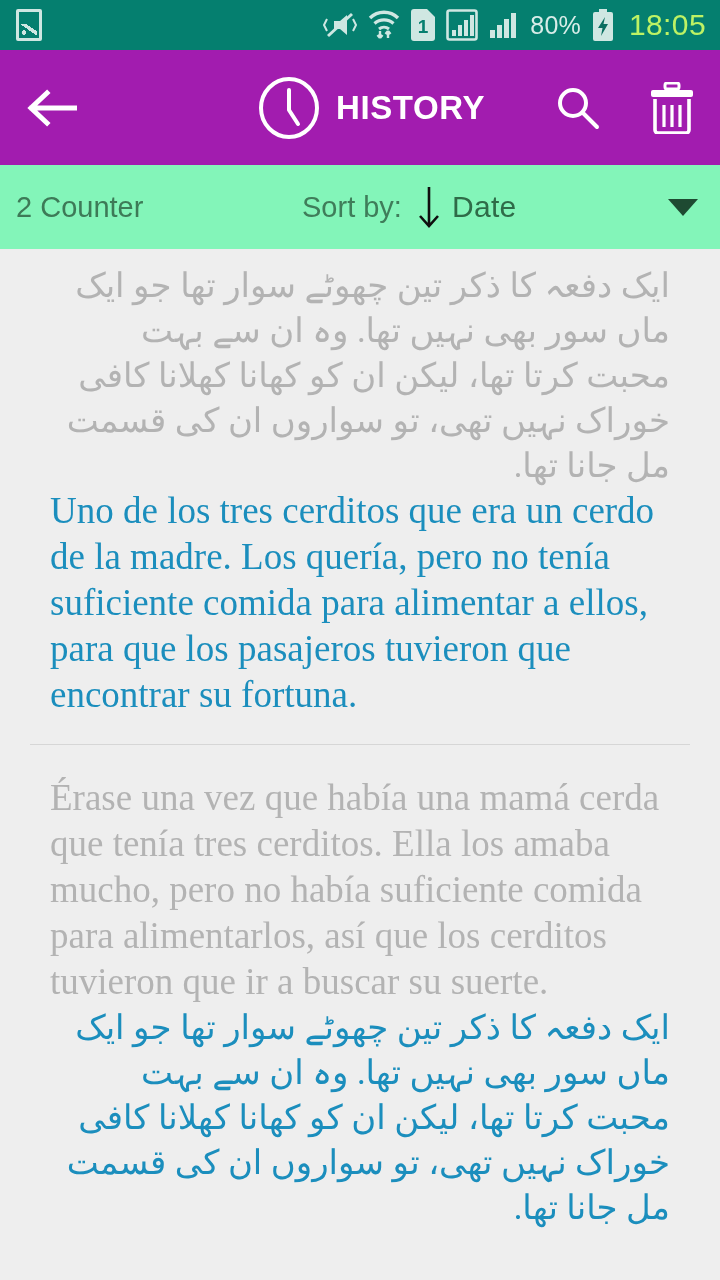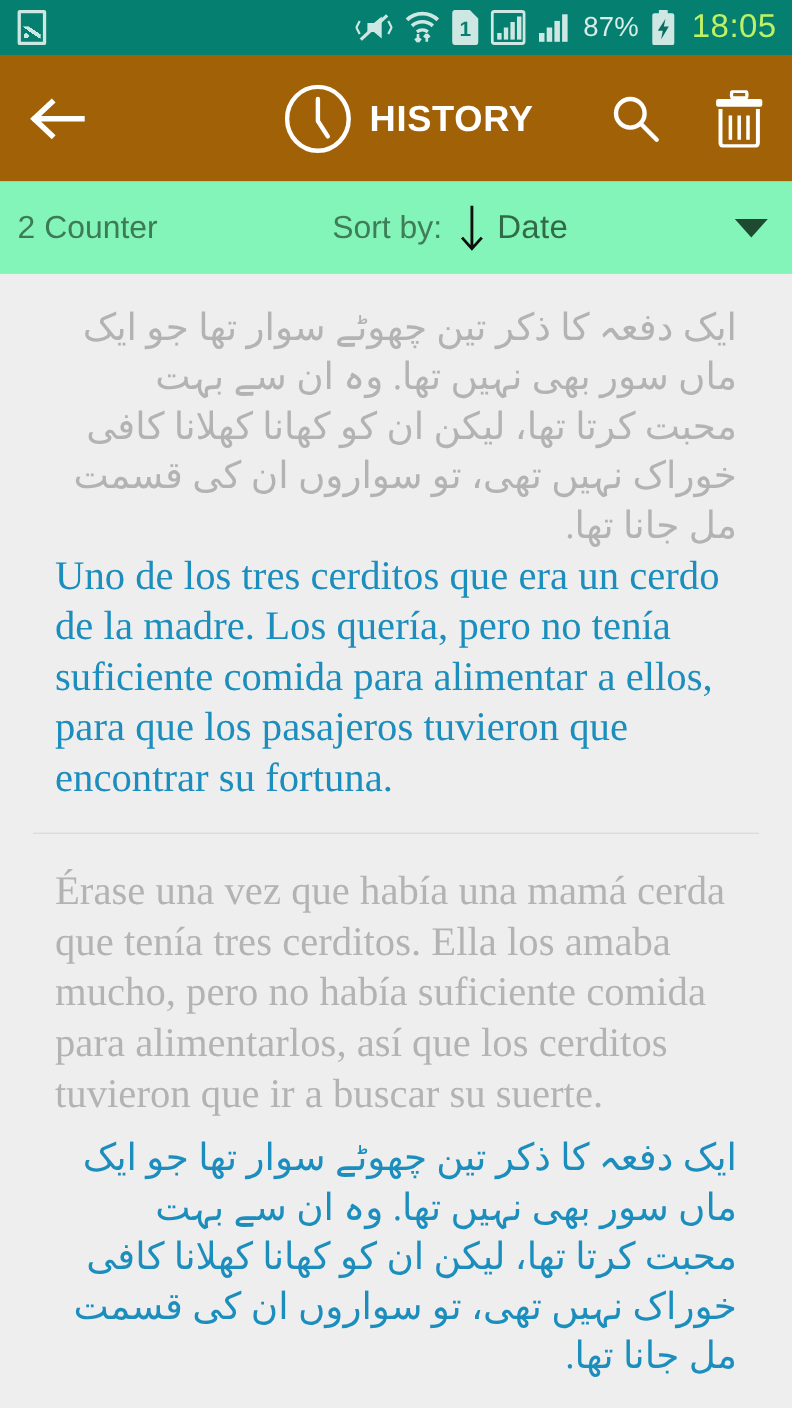--- a/index.html
+++ b/index.html
@@ -75,21 +75,21 @@
   .clock-text {
     font-size: 30px;
     color: #bef264;
     letter-spacing: 0.4px;
     margin-left: 4px;
   }
 
   
   .app-bar {
     height: 115px;
-    background: #a16207;
+    background: #a21caf;
     display: flex;
     align-items: center;
     padding: 0 22px 0 24px;
     position: relative;
   }
 
   .back-btn {
     width: 56px;
     height: 56px;
     display: flex;
@@ -204,21 +204,20 @@
 
   .txt-target {
     color: #1b8ebd;
   }
 
   .rtl {
     direction: rtl;
     text-align: right;
     font-size: 34px;
     line-height: 45px;
-    margin-top: 13px;
   }
 
   .divider {
     height: 1px;
     background: #d6d6d6;
     margin: 26px 30px 24px 30px;
   }
 </style>
 </head>
 <body>
@@ -269,21 +268,21 @@
 
       <span>
         <svg class="svg-ic" width="30" height="30" viewBox="0 0 30 30">
           <rect x="1" y="20" width="5" height="8" fill="#cfe7e2"></rect>
           <rect x="8" y="15" width="5" height="13" fill="#cfe7e2"></rect>
           <rect x="15" y="9" width="5" height="19" fill="#cfe7e2"></rect>
           <rect x="22" y="3" width="5" height="25" fill="#cfe7e2"></rect>
         </svg>
       </span>
 
-      <span class="battery-pct">87%</span>
+      <span class="battery-pct">80%</span>
 
       <span>
         <svg class="svg-ic" width="22" height="32" viewBox="0 0 22 32">
           <rect x="7" y="0" width="8" height="4" fill="#cfe7e2"></rect>
           <rect x="1" y="3" width="20" height="29" rx="2" fill="#cfe7e2"></rect>
           <path d="M13 8 L6 19 L10.5 19 L9 27 L16 15 L11.5 15 Z" fill="#0a6e61"></path>
         </svg>
       </span>
 
       <span class="clock-text">18:05</span>

